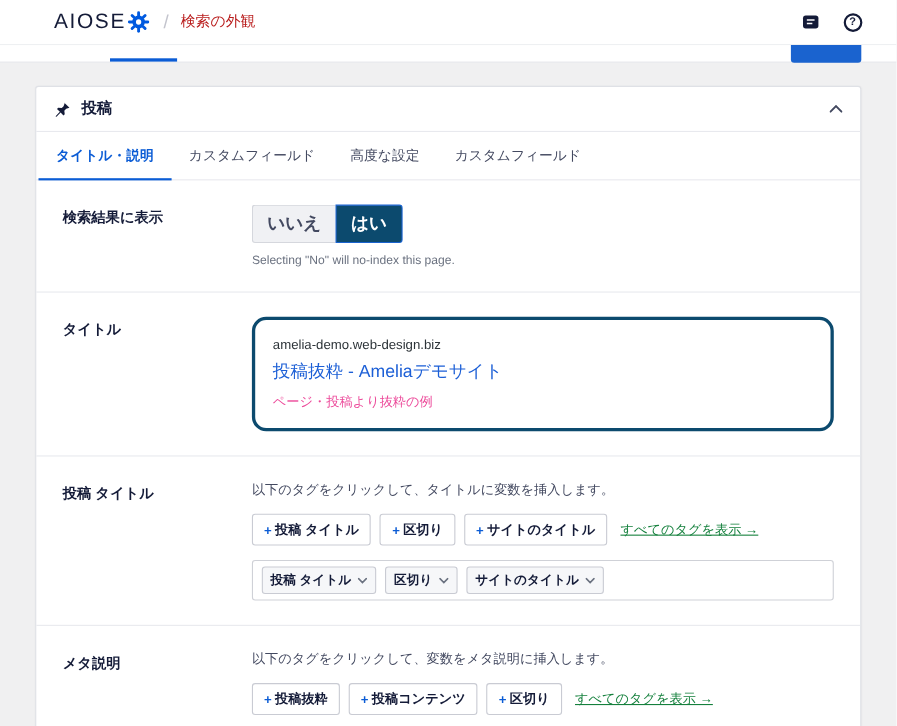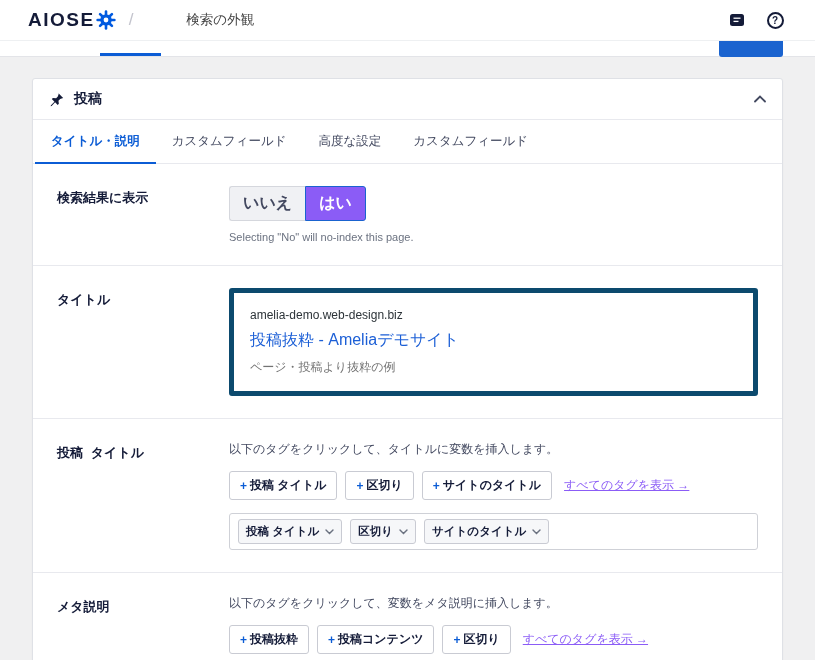--- a/index.html
+++ b/index.html
@@ -10,24 +10,24 @@
     font-family: "Liberation Sans", sans-serif;
     color: #141b38;
   }
 
   
   .header {
     height: 41px; background: #fff; display: flex; align-items: center;
     padding: 0 28px; border-bottom: 1px solid #eef0f2;
   }
   .logo { display: flex; align-items: center; cursor: pointer; }
-  .logo-text { font-size: 19px; font-weight: bold; letter-spacing: 1.5px; color: #141b38; }
+  .logo-text { font-size: 19px; font-weight: normal; letter-spacing: 1.5px; color: #141b38; margin-left: 21px; }
   .logo-gear { margin-left: 1px; display: block; }
   .crumb-sep { color: #c3c4cd; font-size: 17px; margin: 0 11px 0 13px; font-weight: normal; }
-  .page-title { font-size: 13.5px; color: #404040; margin-left: 42px; }
+  .page-title { font-size: 13.5px; color: #b91c1c; }
   .header-actions { margin-left: auto; display: flex; align-items: center; gap: 14px; }
   .icon-btn { width: 24px; height: 24px; display: flex; align-items: center; justify-content: center; cursor: pointer; }
   .help-circle {
     width: 17px; height: 17px; border: 2px solid #141b38; border-radius: 50%;
     display: flex; align-items: center; justify-content: center;
     font-size: 10px; font-weight: bold; color: #141b38;
   }
 
   
   .subnav { height: 16px; background: #fff; position: relative; border-bottom: 1px solid #e3e4e8; }
@@ -50,49 +50,49 @@
   .card-title { font-size: 14px; font-weight: bold; }
   .collapse-btn { margin-left: auto; display: flex; align-items: center; }
 
   .tabs { display: flex; padding: 0 2px; border-bottom: 1px solid #e8e9ee; }
   .tab { padding: 13px 16px; font-size: 12.5px; color: #434960; cursor: pointer; position: relative; white-space: nowrap; }
   .tab.active { color: #0b5cd5; font-weight: bold; }
   .tab.active::after { content: ""; position: absolute; left: 0; right: 0; bottom: -1px; height: 2px; background: #0b5cd5; }
 
   .row { display: flex; padding: 22px 24px; border-bottom: 1px solid #e8e9ee; }
   .row:last-child { border-bottom: none; }
-  .row-label { width: 172px; flex-shrink: 0; font-size: 13px; font-weight: bold; padding-top: 3px; font-family: Liberation Mono, monospace; }
+  .row-label { width: 172px; flex-shrink: 0; font-size: 13px; font-weight: bold; padding-top: 3px; }
   .row-content { flex: 1; min-width: 0; }
 
   
   .toggle-group { display: inline-flex; }
   .toggle-btn {
     font-size: 16px; font-weight: bold; padding: 6px 13px;
     border: 1px solid #d5d7dd; background: #f0f1f4; color: #434960; cursor: pointer;
   }
   .toggle-btn.no { border-radius: 3px 0 0 3px; border-right: none; }
-  .toggle-btn.yes { border-radius: 0 3px 3px 0; background: #8b5cf6; border-color: #1a63cf; color: #fff; }
+  .toggle-btn.yes { border-radius: 0 3px 3px 0; background: #0c4a6e; border-color: #1a63cf; color: #fff; }
   .help-text { margin-top: 10px; font-size: 11px; color: #6b7280; }
 
   
-  .preview-box { border: 5px solid #0c4a6e; border-radius: 3px; padding: 15px 16px; background: #fff; }
+  .preview-box { border: 3px solid #0c4a6e; border-radius: 13px; padding: 15px 16px; background: #fff; }
   .preview-domain { font-size: 12px; color: #2c3338; }
   .preview-title { font-size: 16px; color: #1c5fd6; margin-top: 8px; }
-  .preview-desc { font-size: 12px; color: #737373; margin-top: 8px; }
+  .preview-desc { font-size: 12px; color: #ec4899; margin-top: 8px; }
 
   
   .hint { font-size: 12px; color: #434960; margin-bottom: 13px; }
   .tag-buttons { display: flex; align-items: center; gap: 8px; margin-bottom: 13px; flex-wrap: wrap; }
   .tag-btn {
     display: inline-flex; align-items: center;
     border: 1px solid #c9cbd3; background: #fff; border-radius: 3px;
     padding: 5px 10px; font-size: 12px; font-weight: bold; color: #141b38; cursor: pointer;
   }
   .tag-btn .plus { color: #0b5cd5; margin-right: 3px; font-weight: bold; }
-  .show-all { font-size: 12px; color: #8b5cf6; text-decoration: underline; margin-left: 4px; cursor: pointer; white-space: nowrap; }
+  .show-all { font-size: 12px; color: #15803d; text-decoration: underline; margin-left: 4px; cursor: pointer; white-space: nowrap; }
 
   .tag-field {
     border: 1px solid #cfd1d7; border-radius: 3px; background: #fff;
     padding: 5px 8px; display: flex; gap: 8px; align-items: center; min-height: 32px; cursor: text;
   }
   .tag-field.tall { align-items: flex-start; height: 76px; padding: 8px; }
   .pill {
     display: inline-flex; align-items: center; gap: 6px;
     border: 1px solid #c9cbd3; background: #f6f7f9; border-radius: 3px;
     padding: 4px 7px; font-size: 11.5px; font-weight: bold; color: #141b38; cursor: pointer;

